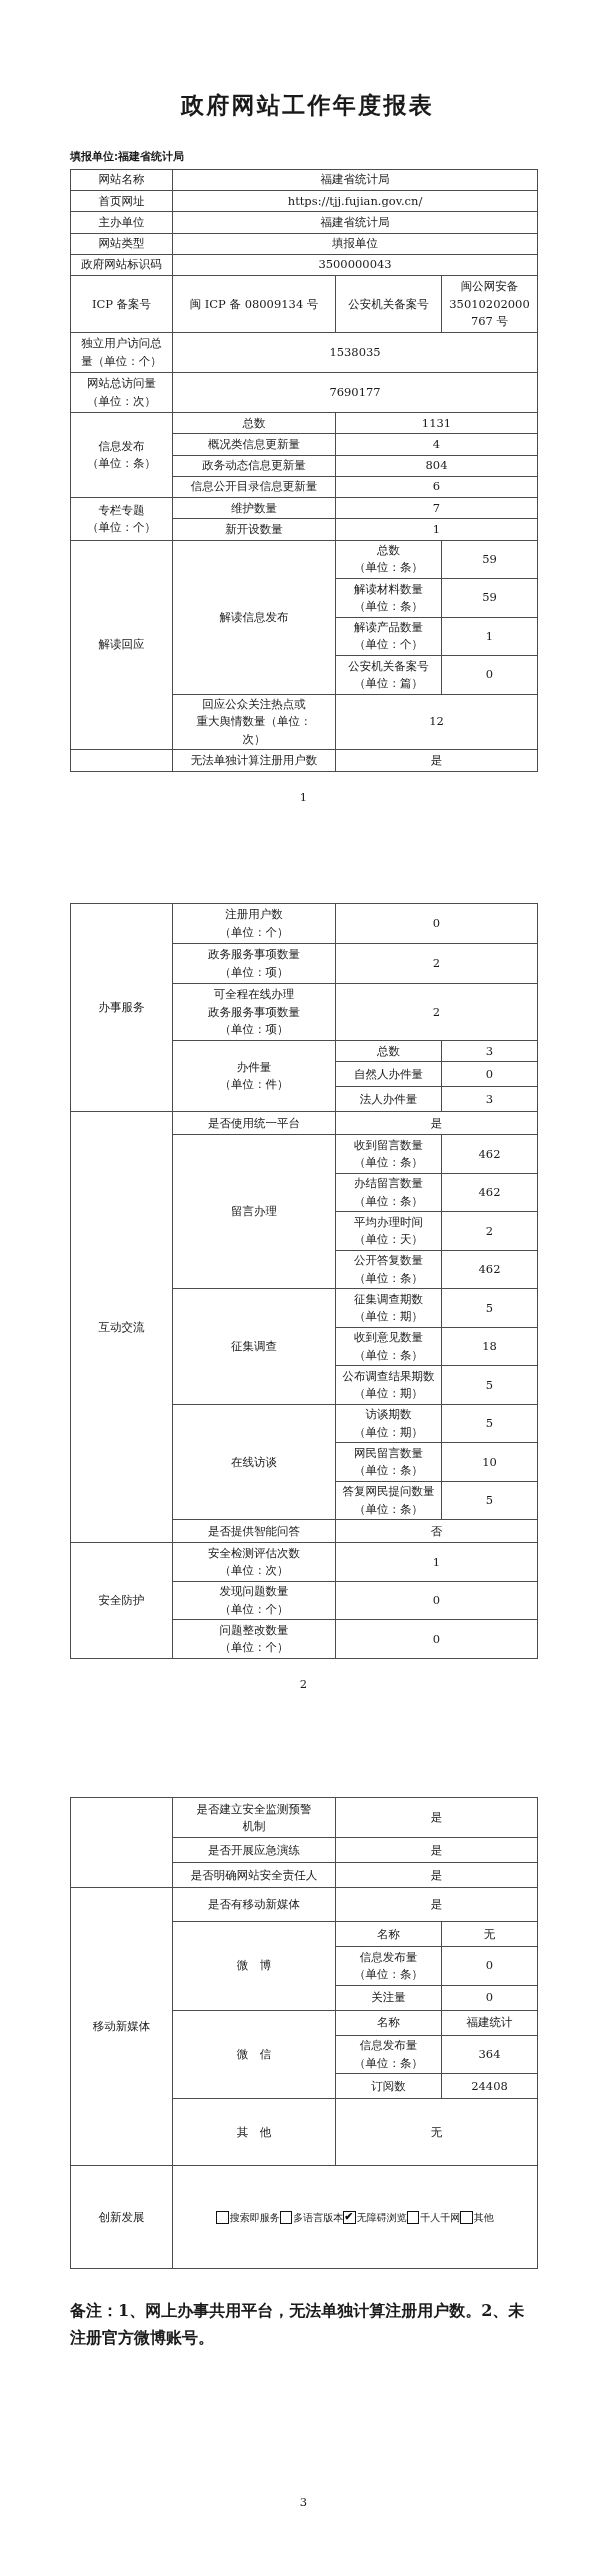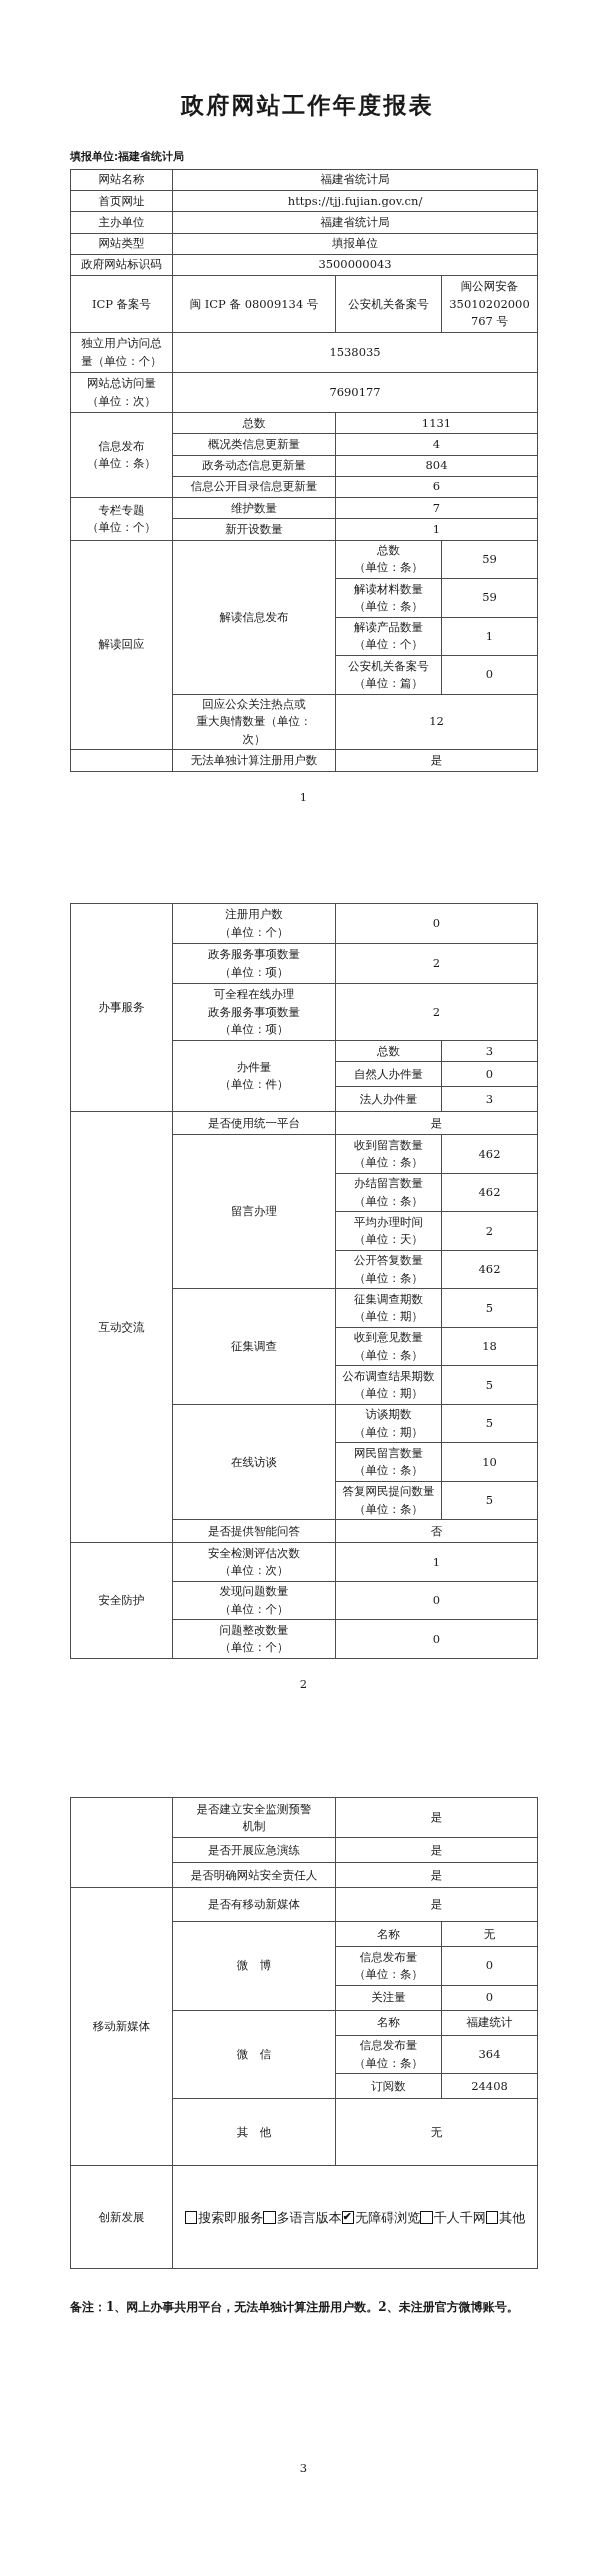--- a/index.html
+++ b/index.html
@@ -55,21 +55,21 @@
     text-align:center;
     font-size:11.5px;
     margin-top:18.4px;
   }
   .gap-t2{margin-top:99px;}
   .gap-t3{margin-top:106px;border-radius:27px;}
   .pageno-3{margin-top:144px;}
   .notes{
     width:468px;
     margin:27.5px 0 0 70px;
-    font-size:12px;
+    font-size:16px;
     font-weight:bold;
     line-height:1.7;
     text-align:left;
   }
   .cb-line{
     display:flex;
     justify-content:center;
     align-items:center;
     flex-wrap:nowrap;
   }
@@ -83,21 +83,21 @@
     flex:0 0 auto;
   }
   .cb .box.checked::after{
     content:"\2714";
     position:absolute;
     left:0px;top:-3.1px;
     font-size:10.7px;
     font-weight:bold;
     color:#111;
   }
-  .cb .cb-label{font-size:13px;white-space:nowrap;}
+  .cb .cb-label{font-size:10px;white-space:nowrap;}
 </style>
 </head>
 <body>
 
 <div class="doc">
 
   <div>
     <h1 class="doc-title">政府网站工作年度报表</h1>
     <div class="filler">填报单位:福建省统计局</div>
 

